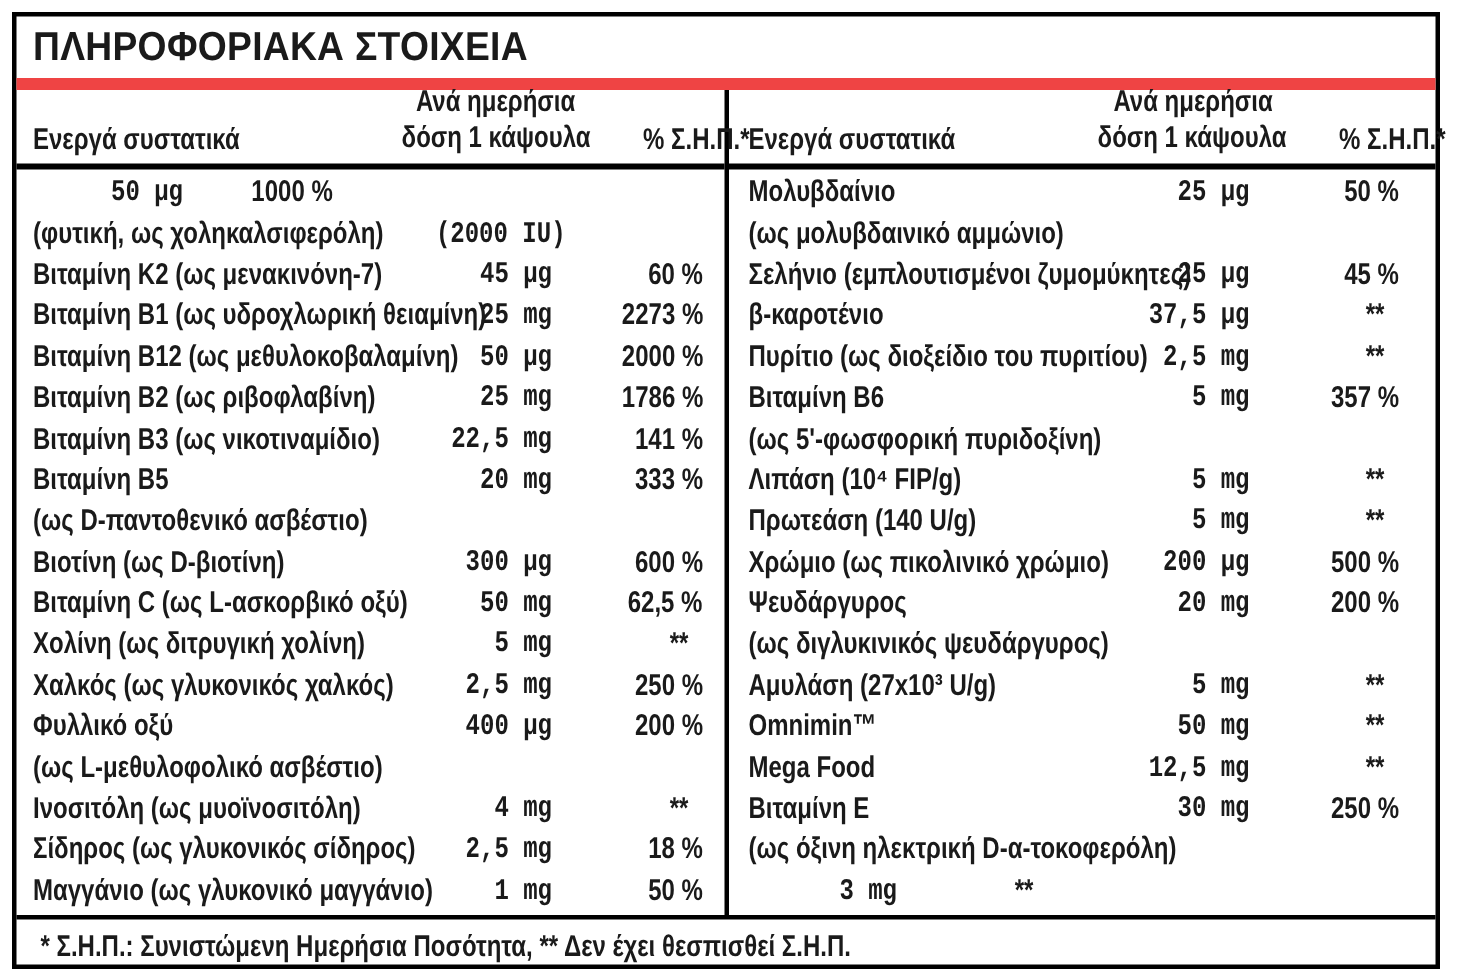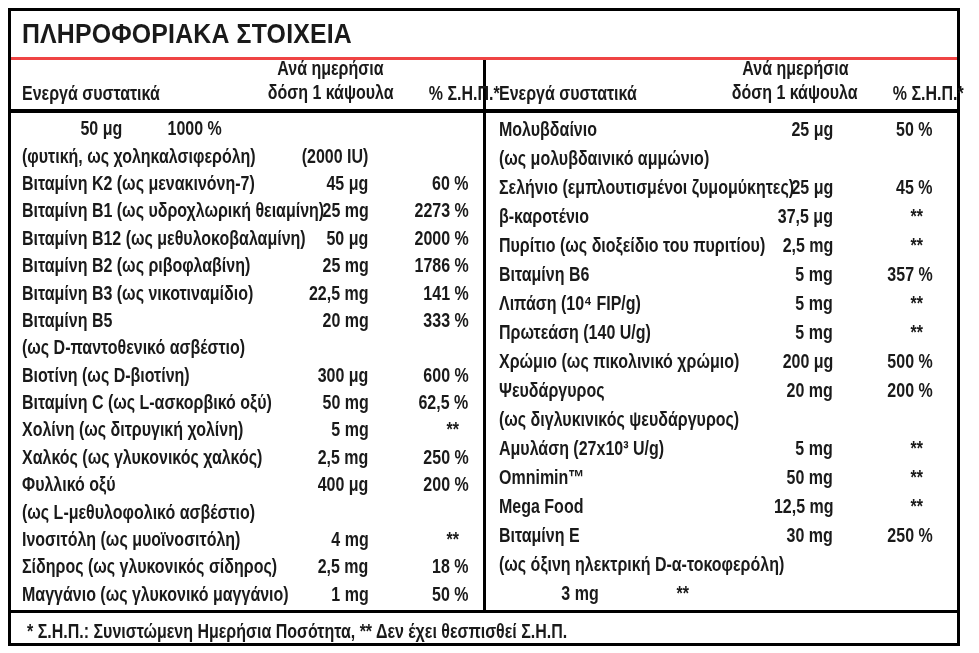--- a/index.html
+++ b/index.html
@@ -16,21 +16,21 @@
     position: absolute;
     left: 8px; top: 8px;
     width: 952px; height: 638px;
     border: 3px solid #000;
     display: flex;
     flex-direction: column;
     background: #fff;
   }
   .title-row {
     height: 49px;
-    border-bottom: 3px solid #ef4444;
+    border-bottom: 8px solid #ef4444;
     display: flex;
     align-items: center;
     padding-left: 11px;
     flex: none;
   }
   .title-tx {
     display: inline-block;
     white-space: nowrap;
     font-size: 27px;
     font-weight: bold;
@@ -69,21 +69,21 @@
     padding: 2px 0 2px 0;
   }
   .row {
     flex: 1;
     display: flex;
     align-items: center;
     padding: 0 14px 0 11px;
   }
   .panel.right .row { padding-right: 24px; padding-left: 13px; }
   .c-name { flex: 1; min-width: 0; }
-  .c-amt  { width: 100px; flex: none; text-align: right; }
+  .c-amt  { width: 100px; flex: none; text-align: right; font-family: Liberation Mono, monospace; }
   .c-pct  { width: 100px; flex: none; text-align: right; }
   .tx {
     display: inline-block;
     white-space: nowrap;
     font-size: 20px;
     font-weight: bold;
     transform: scaleX(0.80);
   }
   .tx.l { transform-origin: 0 50%; }
   .tx.r { transform-origin: 100% 50%; }
@@ -243,20 +243,25 @@
             <div class="c-name"><span class="tx l">Πυρίτιο (ως διοξείδιο του πυριτίου)</span></div>
             <div class="c-amt"><span class="tx r">2,5 mg</span></div>
             <div class="c-pct"><span class="tx r pct-stars">**</span></div>
           </div>
           <div class="row">
             <div class="c-name"><span class="tx l">Βιταμίνη B6</span></div>
             <div class="c-amt"><span class="tx r">5 mg</span></div>
             <div class="c-pct"><span class="tx r">357 %</span></div>
           </div>
           <div class="row">
+            <div class="c-name"><span class="tx l">(ως 5'-φωσφορική πυριδοξίνη)</span></div>
+            <div class="c-amt"></div>
+            <div class="c-pct"></div>
+          </div>
+          <div class="row">
             <div class="c-name"><span class="tx l">Λιπάση (10⁴ FIP/g)</span></div>
             <div class="c-amt"><span class="tx r">5 mg</span></div>
             <div class="c-pct"><span class="tx r pct-stars">**</span></div>
           </div>
           <div class="row">
             <div class="c-name"><span class="tx l">Πρωτεάση (140 U/g)</span></div>
             <div class="c-amt"><span class="tx r">5 mg</span></div>
             <div class="c-pct"><span class="tx r pct-stars">**</span></div>
           </div>
           <div class="row">

